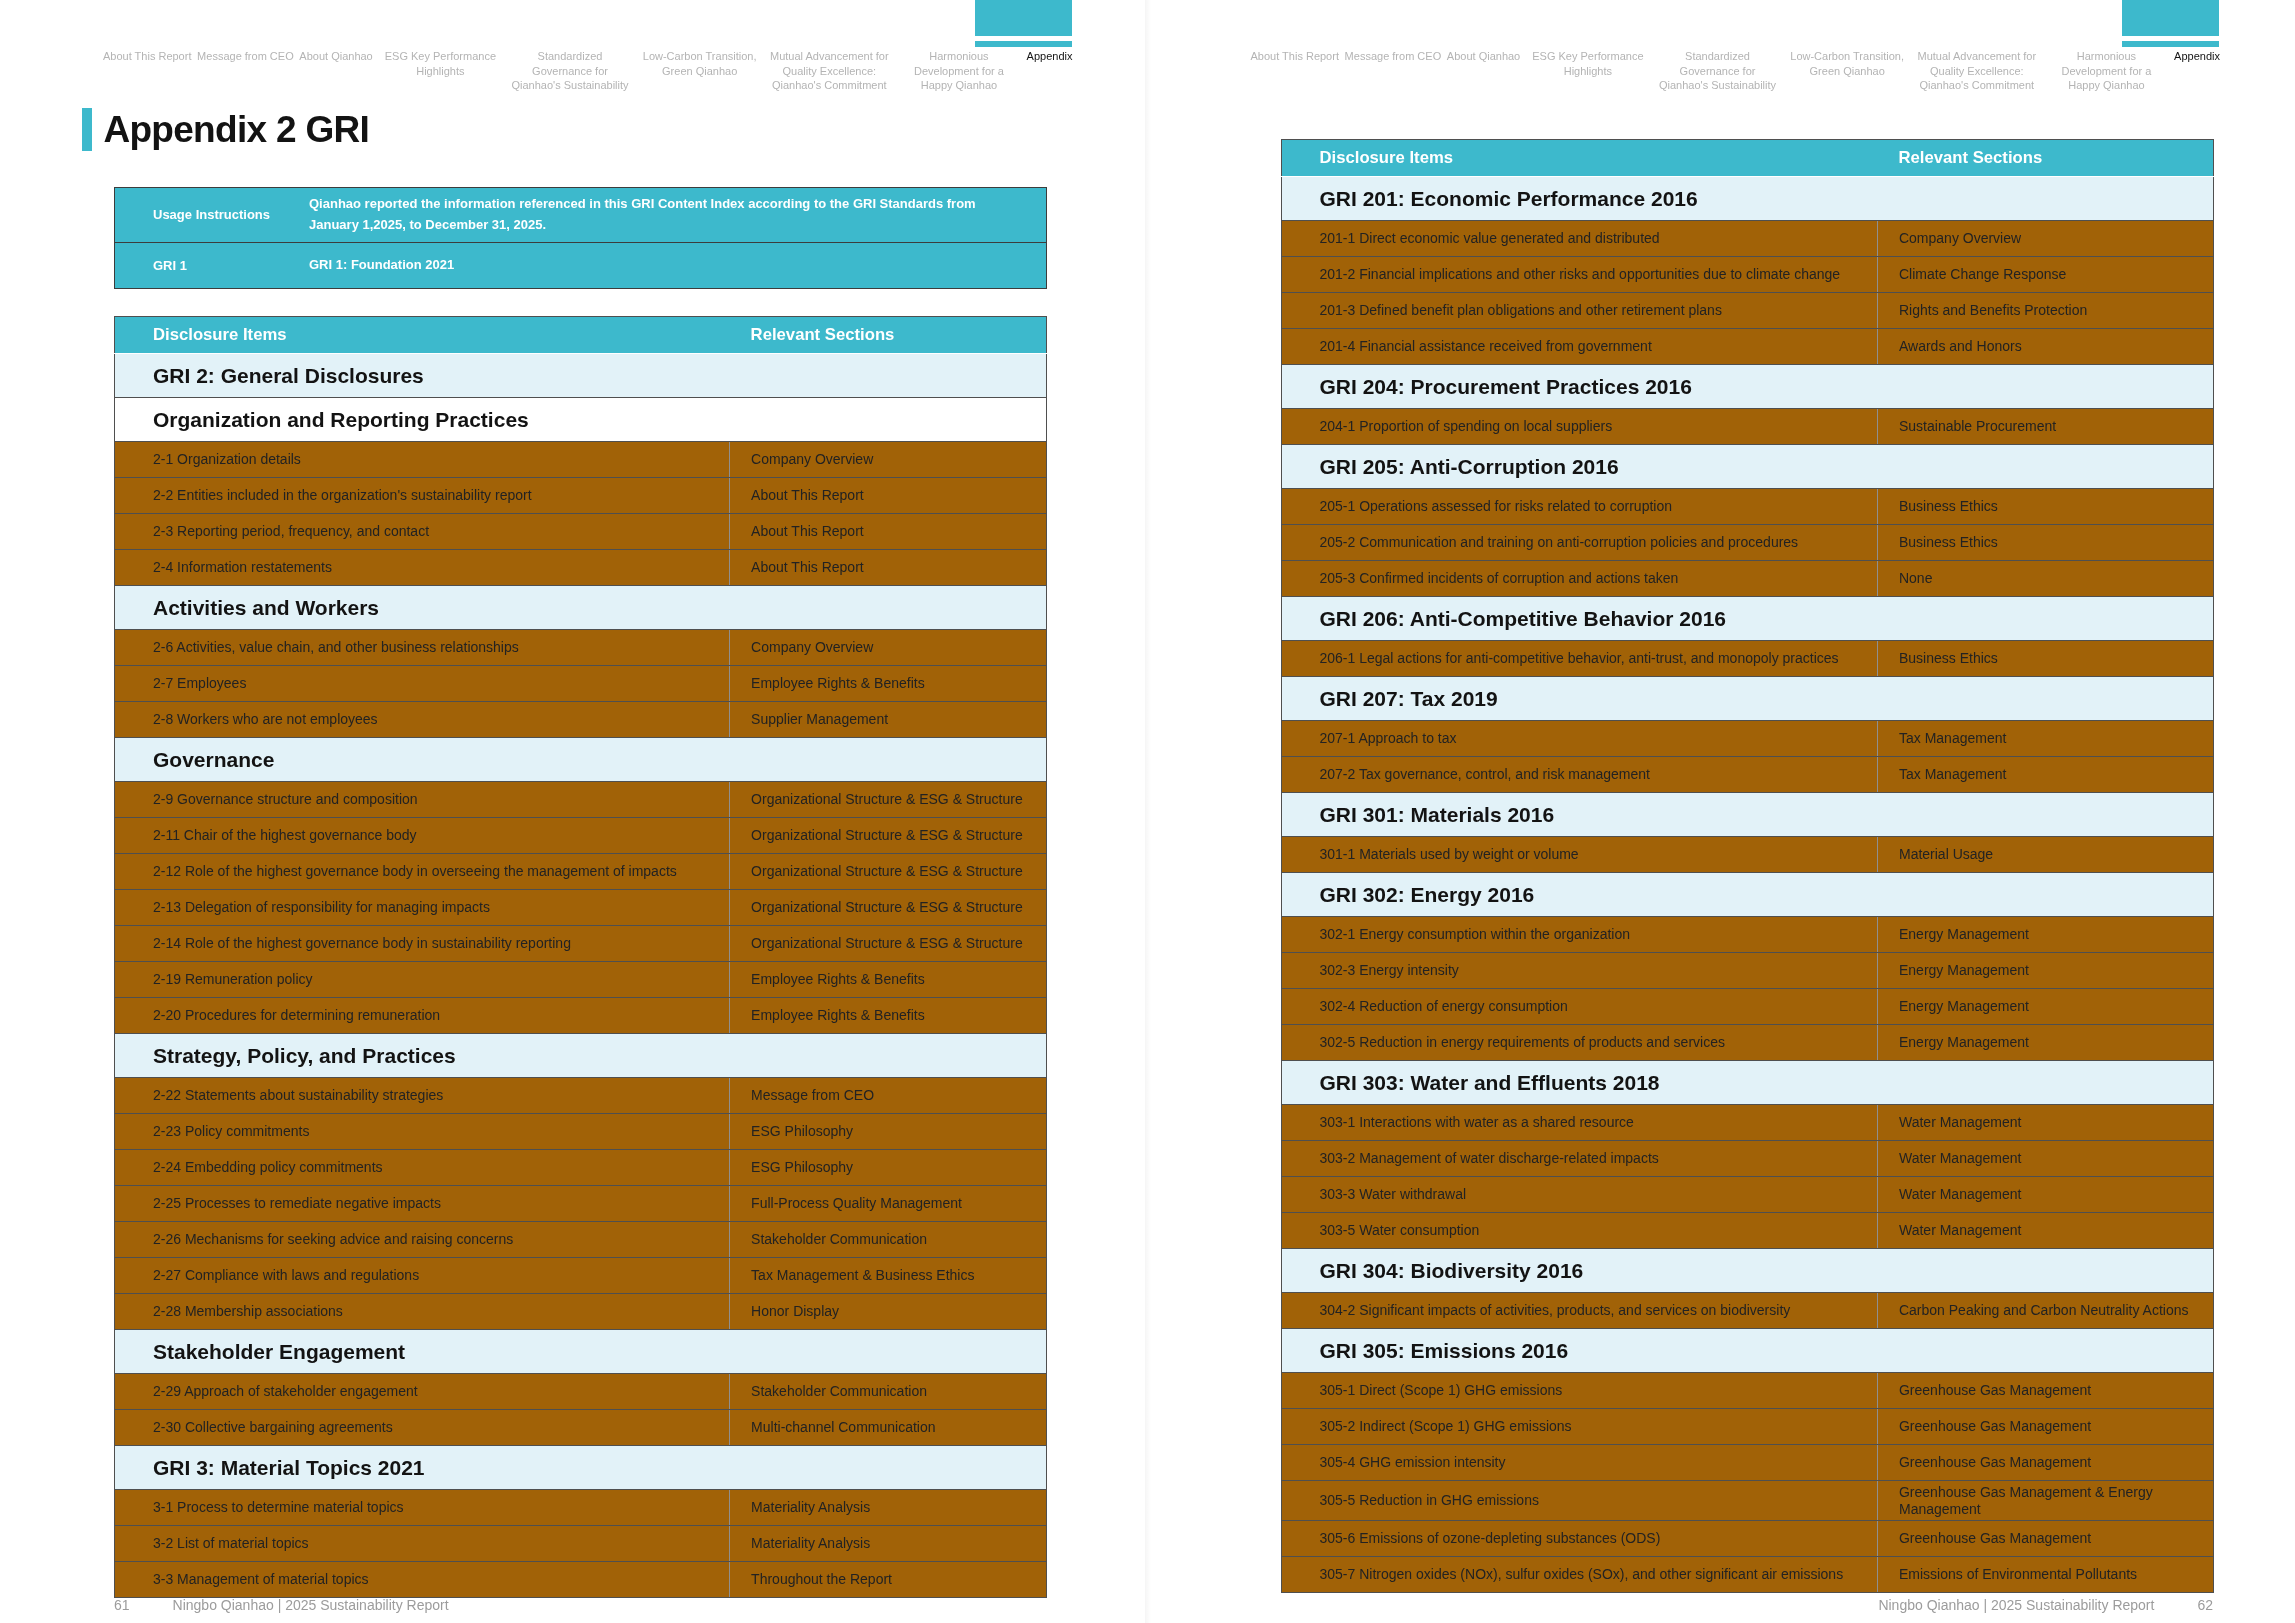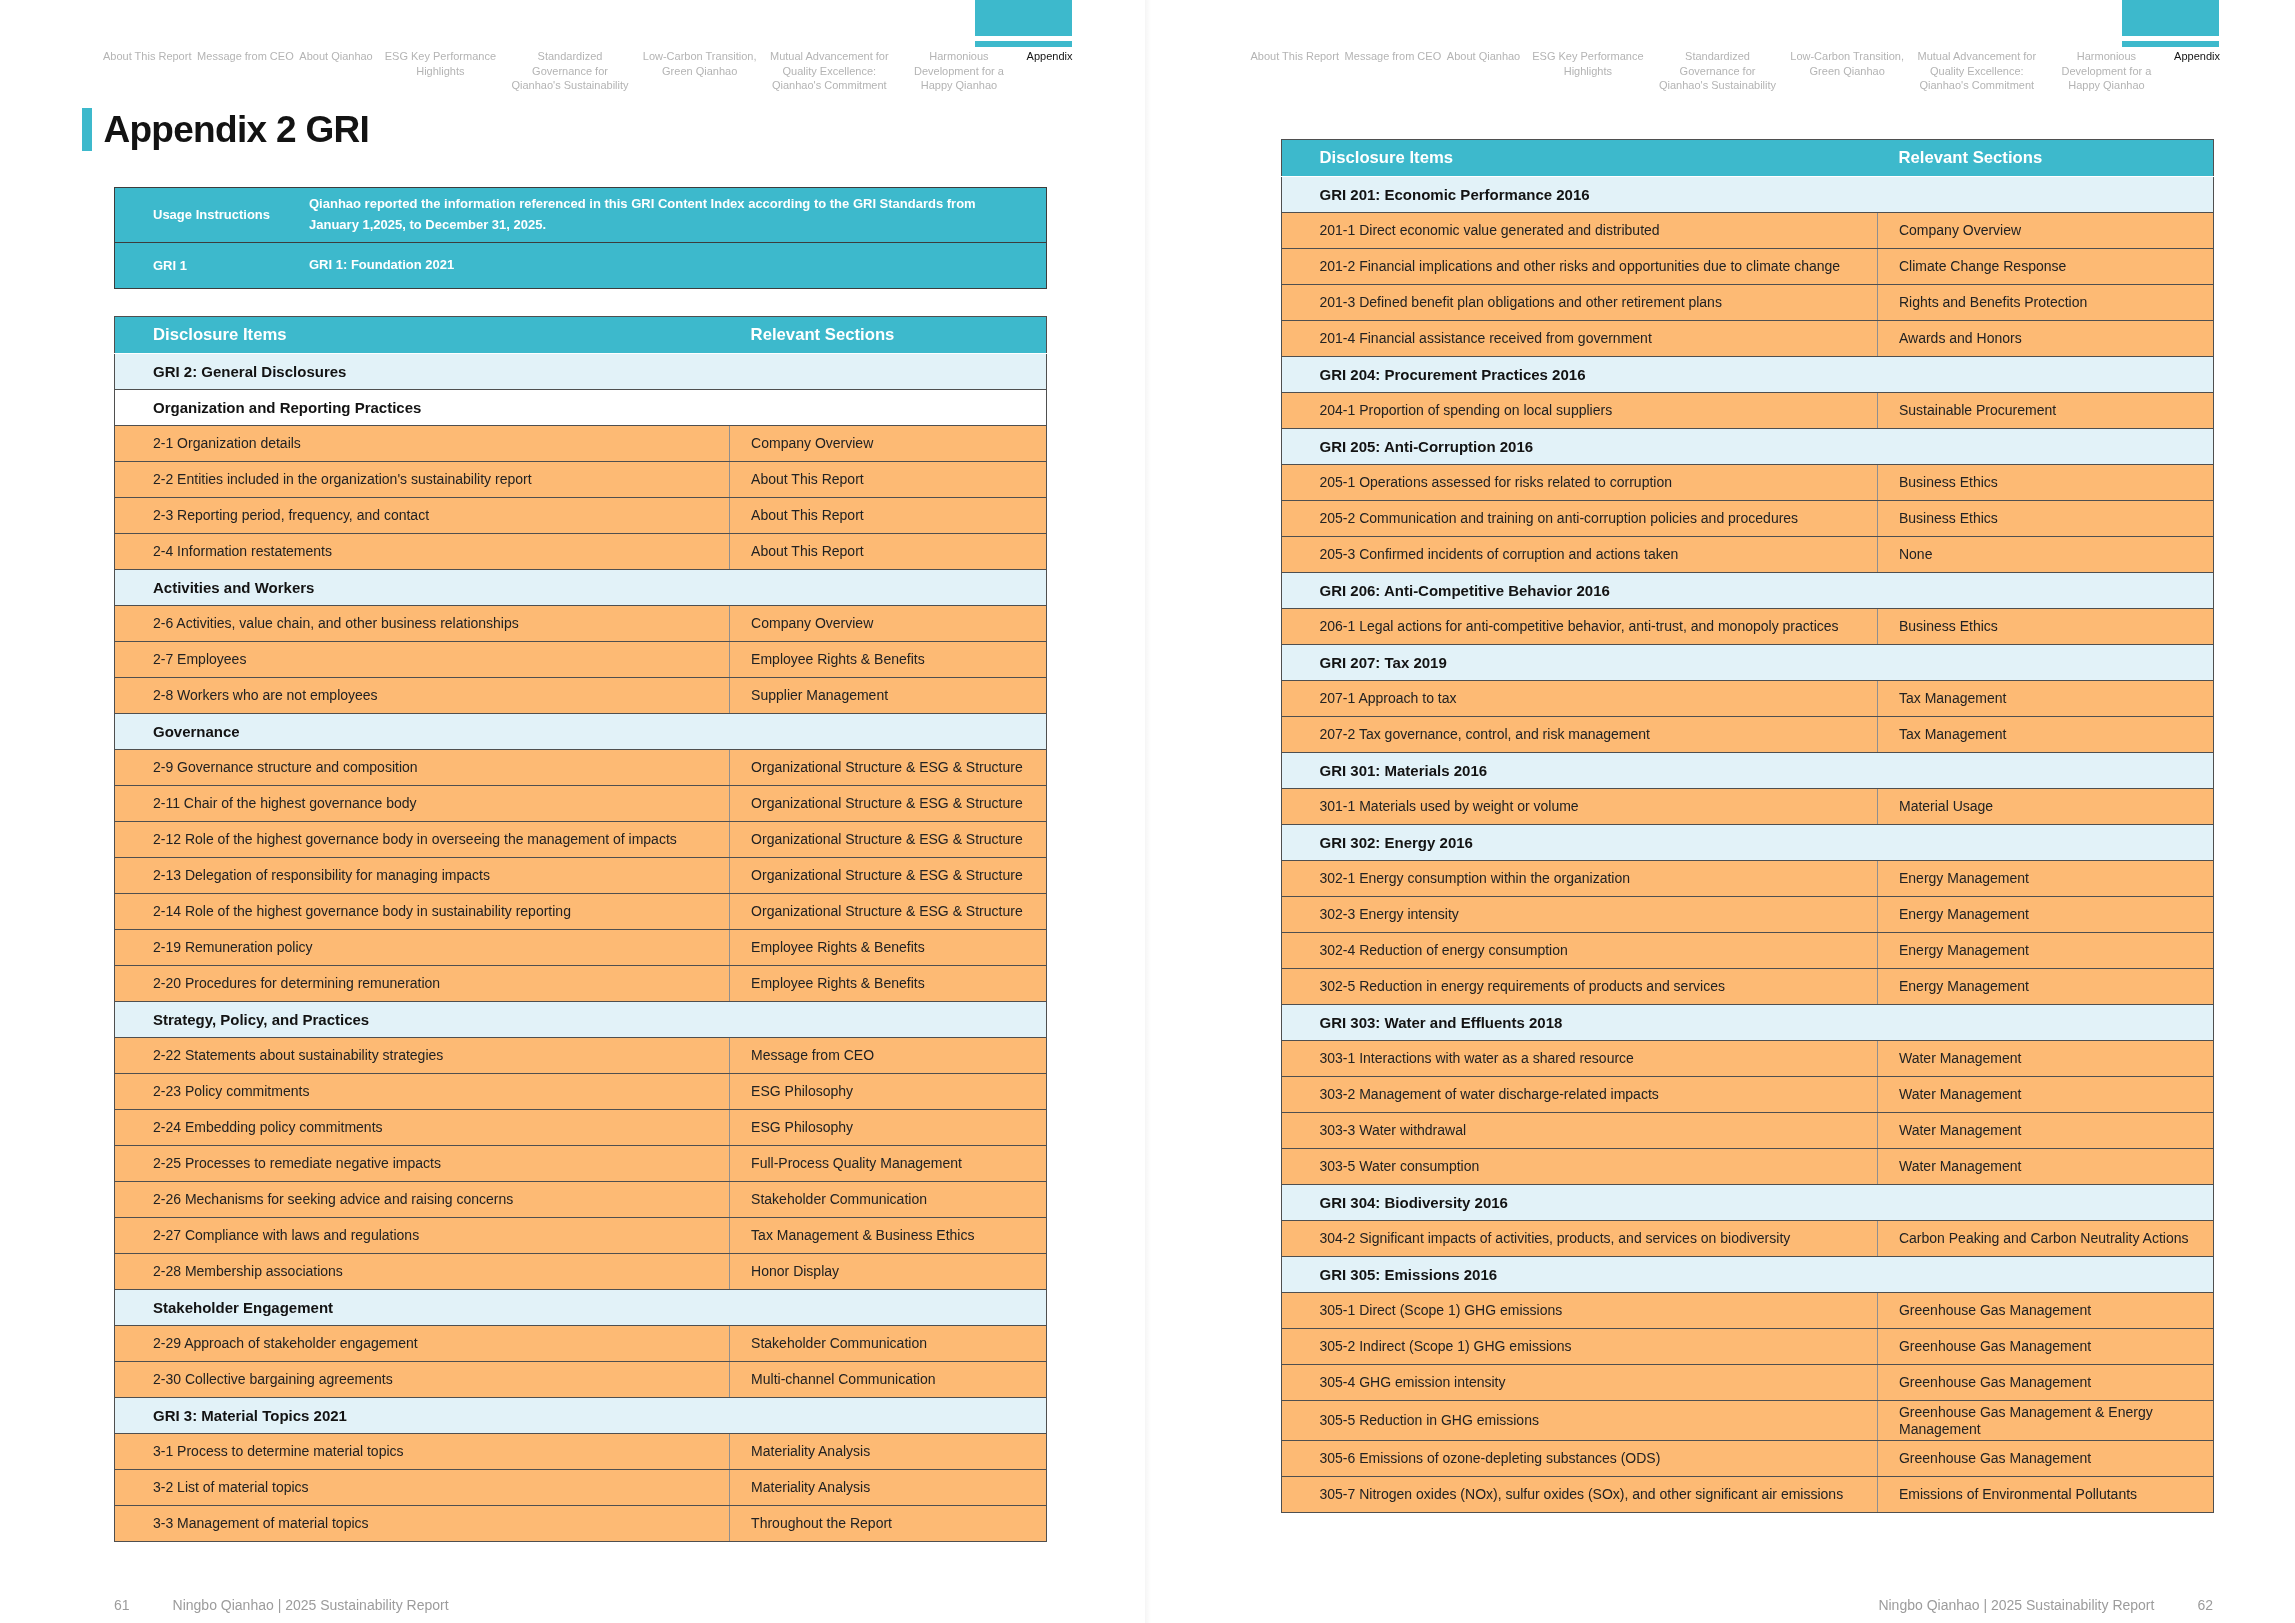--- a/index.html
+++ b/index.html
@@ -43,36 +43,36 @@
   .usage-row + .usage-row { border-top:0.7px solid #3c3c3c;text-align:right; }
   .usage-row:nth-child(1) { min-height:50px; }
   .usage-row:nth-child(2) { min-height:46px; }
   .usage-label { width:194px; flex:0 0 194px; display:flex; align-items:center;
                  padding-left:38px; font-size:13px; font-weight:bold; }
   .usage-text { flex:1; display:flex; align-items:center;
                 padding:6.2px 31px 6.2px 0; font-size:13px; font-weight:bold; line-height:1.6; }
 
   
   table.gri { border-collapse:collapse; table-layout:fixed; width:933px;
-              border:0.7px solid #4f4f4f; background:#fdba74; }
+              border:0.7px solid #4f4f4f; background:#a16207; }
   .table-left  { position:absolute; top:316px; left:114px; }
   .table-right { position:absolute; top:139px; left:133px; }
   .table-left  col.c1 { width:66%; }  .table-left  col.c2 { width:34%; }
   .table-right col.c1 { width:64%; }  .table-right col.c2 { width:36%; }
 
   tr.head th {
     background:#3DB9CC; color:#fff; height:37px;
     font-size:16.7px; font-weight:bold; text-align:left;
     padding-left:38px; border-bottom:1.4px solid #fff;
   }
   tr.head th:last-child { padding-left:21px; }
 
   td { border-bottom:0.7px solid #4f4f4f; vertical-align:middle; }
   tr.row-section td {
-    height:36px; font-size:15px; font-weight:bold; color:#131313;
+    height:44px; font-size:21px; font-weight:bold; color:#131313;
     padding-left:38px;
     margin-top:12px;
   }
   tr.row-section.tint td { background:#E2F2F8; }
   tr.row-section.plain td { background:#ffffff; }
   tr.row-item td { height:36px; font-size:14px; color:#222; line-height:1.2; }
   tr.row-item td.c1 { padding:2.8px 15.3px 2.8px 38px; border-right:0.7px solid #8f8f8f; }
   tr.row-item td.c2 { padding:2.8px 7px 2.8px 21px; }
 
   

